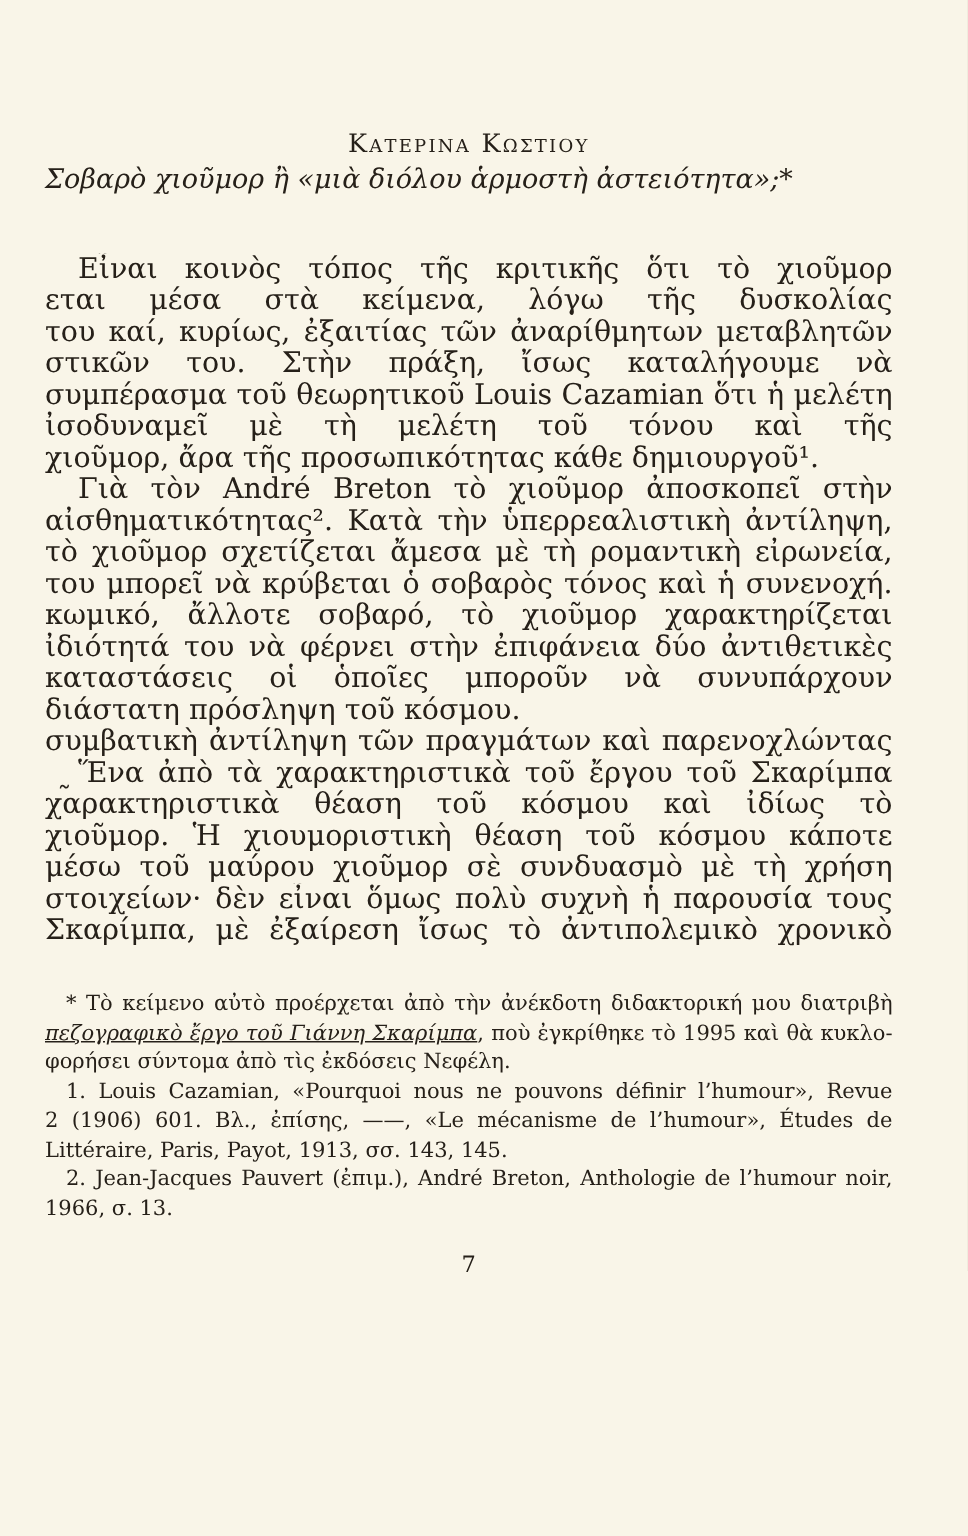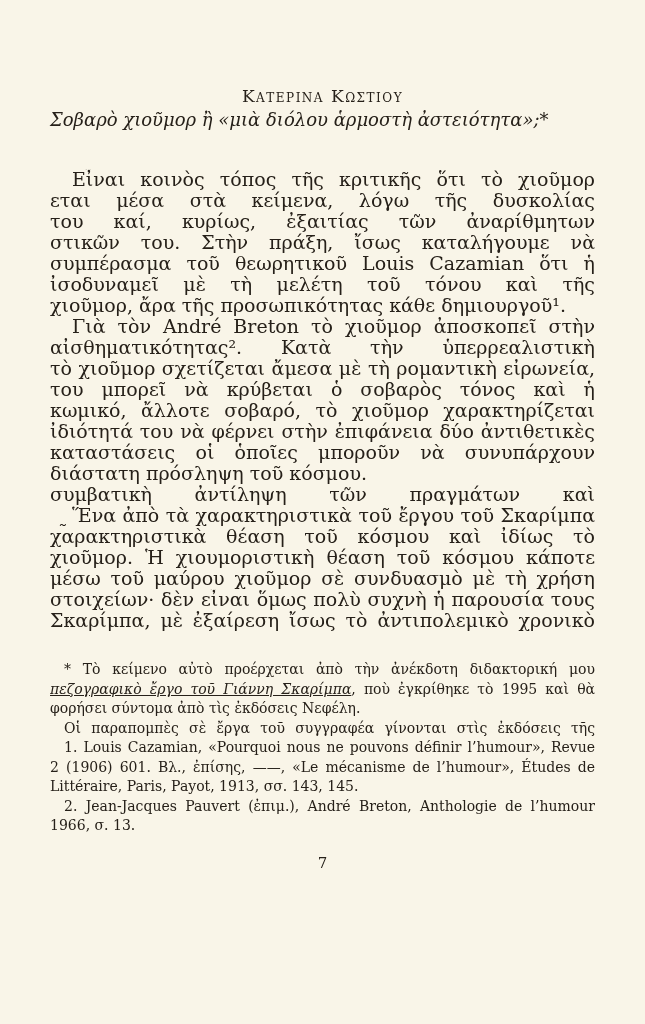--- a/index.html
+++ b/index.html
@@ -9,21 +9,21 @@
   }
   .page {
     position: relative;
     box-sizing: border-box;
     width: 645px;
     height: 1024px;
     margin: 0 auto;
     background: #f9f5e8;
     color: #262019;
     font-family: "DejaVu Serif", serif;
-    padding: 86px 50px 0 50px;
+    padding: 86px 50px 0 30px;
     overflow: hidden;
   }
   .author {
     text-align: center;
     font-variant: small-caps;
     font-size: 17px;
     line-height: 20px;
     letter-spacing: 1.5px;
   }
   .title {
@@ -97,21 +97,20 @@
       <div class="line"><span>χιοῦμορ. Ἡ χιουμοριστικὴ θέαση τοῦ κόσμου κάποτε πετυχαίνεται</span></div>
       <div class="line"><span>μέσω τοῦ μαύρου χιοῦμορ σὲ συνδυασμὸ μὲ τὴ χρήση γκροτέσκων</span></div>
       <div class="line"><span>στοιχείων· δὲν εἶναι ὅμως πολὺ συχνὴ ἡ παρουσία τους στὸ ἔργο τοῦ</span></div>
       <div class="line"><span>Σκαρίμπα, μὲ ἐξαίρεση ἴσως τὸ ἀντιπολεμικὸ χρονικὸ </span><span class="i">Φυγὴ πρὸς τὰ</span></div>
     </div>
 
   <div class="footnotes" id="footnotes">
       <div class="line indent"><span>* Τὸ κείμενο αὐτὸ προέρχεται ἀπὸ τὴν ἀνέκδοτη διδακτορική μου διατριβὴ μὲ</span></div>
       <div class="line"><span class="i">πεζογραφικὸ ἔργο τοῦ Γιάννη Σκαρίμπα</span><span>, ποὺ ἐγκρίθηκε τὸ 1995 καὶ θὰ κυκλο-</span></div>
       <div class="line last"><span>φορήσει σύντομα ἀπὸ τὶς ἐκδόσεις Νεφέλη.</span></div>
-      <div class="line indent last"><span>Οἱ παραπομπὲς σὲ ἔργα τοῦ συγγραφέα γίνονται στὶς ἐκδόσεις τῆς Νεφέλης.</span></div>
       <div class="line indent"><span>1. Louis Cazamian, «Pourquoi nous ne pouvons définir l’humour», Revue Germanique,</span></div>
       <div class="line"><span>2 (1906) 601. Βλ., ἐπίσης, ——, «Le mécanisme de l’humour», Études de Psychologie</span></div>
       <div class="line last"><span>Littéraire, Paris, Payot, 1913, σσ. 143, 145.</span></div>
       <div class="line indent"><span>2. Jean-Jacques Pauvert (ἐπιμ.), André Breton, Anthologie de l’humour noir, Paris,</span></div>
       <div class="line last"><span>1966, σ. 13.</span></div>
     </div>
 
   <div class="pagenum">7</div>
 </div>
 

